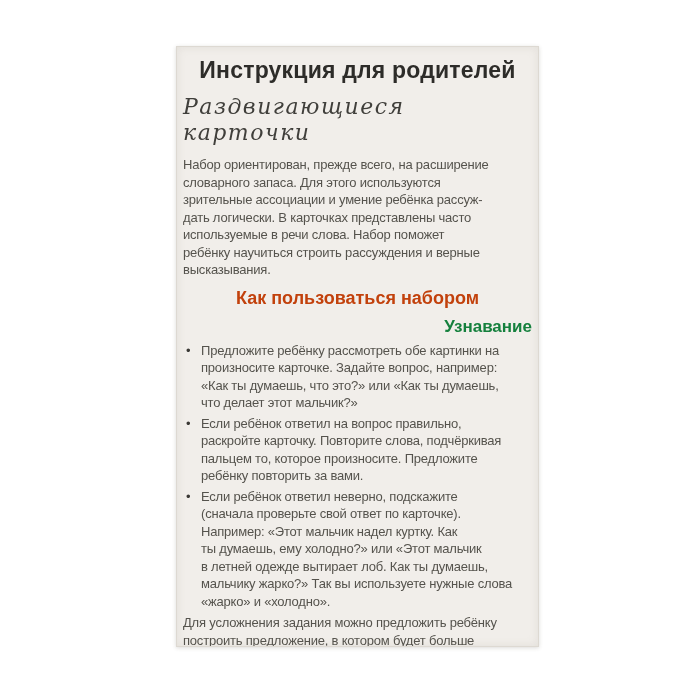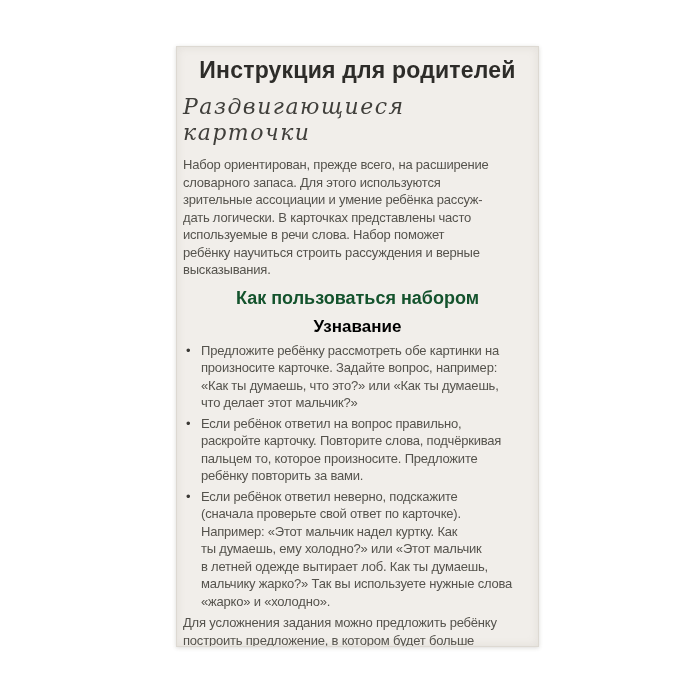--- a/index.html
+++ b/index.html
@@ -28,25 +28,25 @@
     font-size:22px;line-height:26px;color:#403f3b;
     letter-spacing:1.5px;word-spacing:8px;
   }
   .bodytext{
     color:#55534d;font-size:13px;line-height:17.5px;letter-spacing:-0.2px;
   }
   .lines{white-space:pre;}
   .intro{margin-top:10px;}
   .section-heading{
     margin:9px 0 0 0;text-align:center;
-    font-size:18px;line-height:20px;font-weight:bold;color:#14532d;
+    font-size:18px;line-height:20px;font-weight:bold;color:#c2410c;
   }
   .subsection-heading{
-    margin:9px 0 0 0;text-align:center;
-    font-size:17px;line-height:19px;font-weight:bold;color:#000000;
+    margin:9px 0 0 0;text-align:right;
+    font-size:17px;line-height:19px;font-weight:bold;color:#15803d;
   }
   .bullet-item{display:flex;align-items:flex-start;}
   .bullet-item.first{margin-top:6px;}
   .bullet-item.next{margin-top:3px;}
   .bullet-dot{
     flex:0 0 18px;width:18px;text-indent:3px;
     font-size:13px;line-height:17.5px;color:#3a3935;
   }
   .bullet-text{flex:1 1 auto;}
   .outro{margin-top:4px;}

